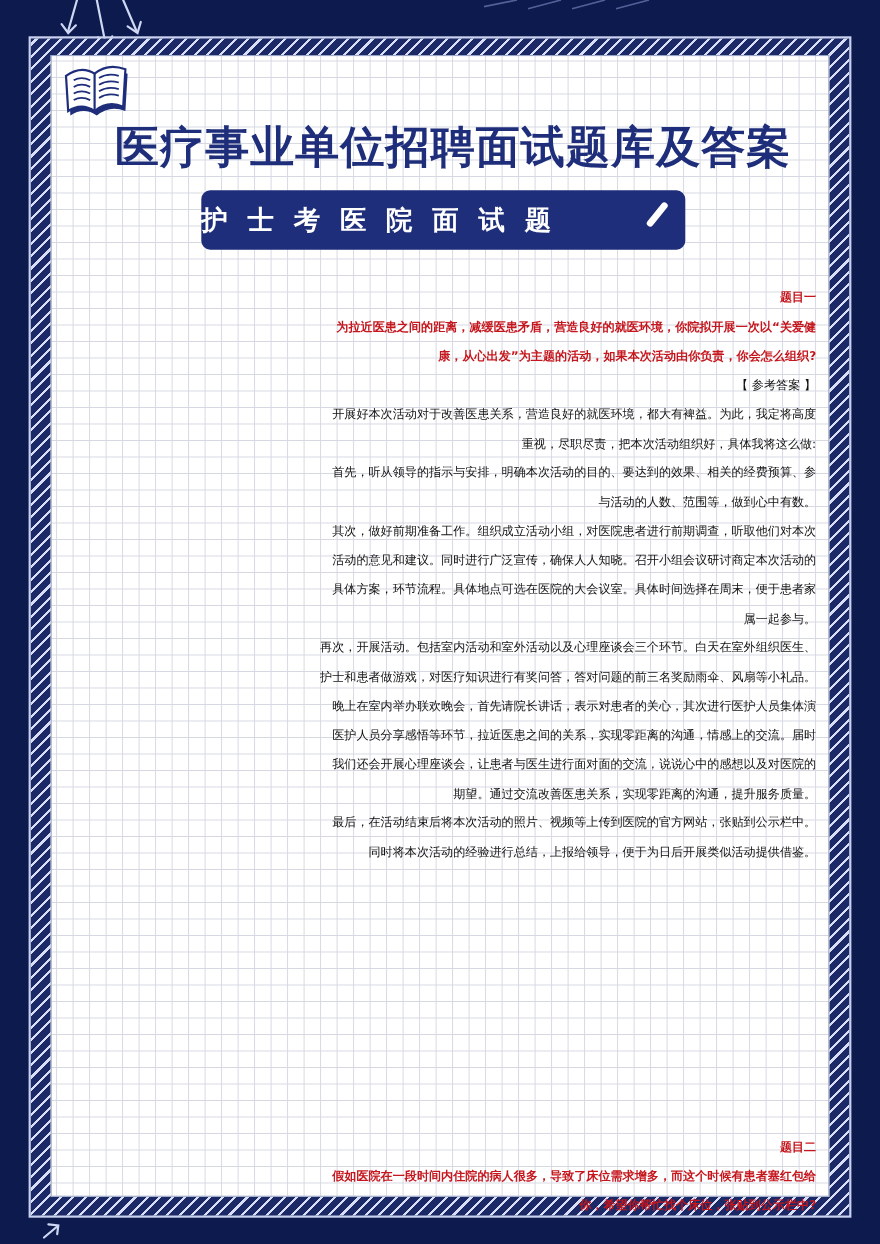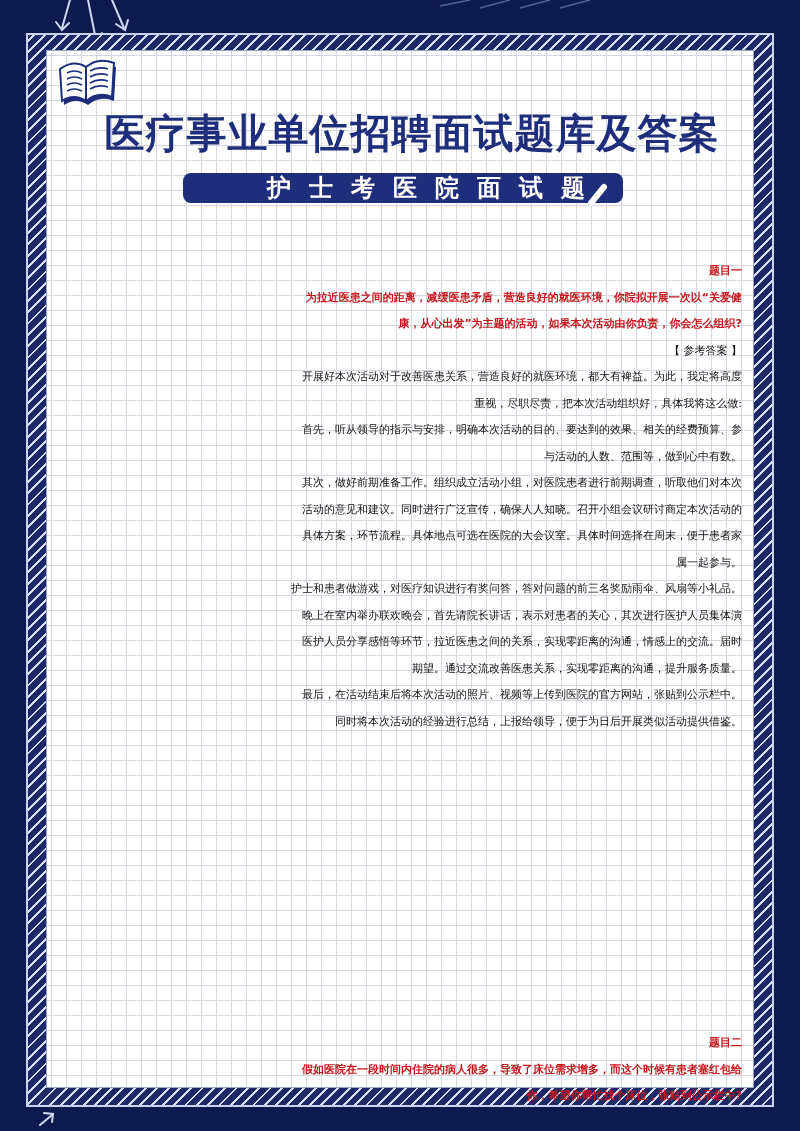--- a/index.html
+++ b/index.html
@@ -25,23 +25,23 @@
     border: 1px solid #9aa4c4;
     box-sizing: border-box;
   }
   .book-icon { position: absolute; left: 58px; top: 57px; width: 62px; height: 56px; }
   .main-title {
     position: absolute; left: 12px; width: 800px; top: 106px; text-align: center;
     font-size: 40px; font-weight: bold; color: #1f2e7a; letter-spacing: 1px;
     font-family: "DejaVu Sans", "Liberation Sans", sans-serif;
   }
   .subtitle-pill {
-    position: absolute; left: 183px; top: 173px; width: 440px; height: 30px;
+    position: absolute; left: 183px; top: 173px; width: 440px; height: 54px;
     background: #1f2e7a; border-radius: 8px;
-    display: flex; align-items: center; justify-content: flex-end;
+    display: flex; align-items: center; justify-content: flex-start;
     box-sizing: border-box; padding-right: 20px;
   }
   .subtitle-text { color: #ffffff; font-size: 24px; font-weight: bold; letter-spacing: 18px; }
   .pencil-icon { position: absolute; right: 14px; top: 10px; width: 22px; height: 24px; }
   .content { position: absolute; left: 62px; top: 258px; width: 680px; }
   .line { font-size: 11px; line-height: 26.5px; color: #111; white-space: nowrap; text-align: right; }
   .q-label { color: #c5161d; font-weight: bold; }
   .q-text { color: #c5161d; font-weight: bold; }
   .ans-label { color: #111; }
   .q2 { position: absolute; left: 62px; top: 988px; width: 680px; margin-top: 42px; }
@@ -102,23 +102,25 @@
   <div class="line q-text">康，从心出发”为主题的活动，如果本次活动由你负责，你会怎么组织?</div>
   <div class="line ans-label">【 参考答案 】</div>
   <div class="line">开展好本次活动对于改善医患关系，营造良好的就医环境，都大有裨益。为此，我定将高度</div>
   <div class="line">重视，尽职尽责，把本次活动组织好，具体我将这么做:</div>
   <div class="line">首先，听从领导的指示与安排，明确本次活动的目的、要达到的效果、相关的经费预算、参</div>
   <div class="line">与活动的人数、范围等，做到心中有数。</div>
   <div class="line">其次，做好前期准备工作。组织成立活动小组，对医院患者进行前期调查，听取他们对本次</div>
   <div class="line">活动的意见和建议。同时进行广泛宣传，确保人人知晓。召开小组会议研讨商定本次活动的</div>
   <div class="line">具体方案，环节流程。具体地点可选在医院的大会议室。具体时间选择在周末，便于患者家</div>
   <div class="line">属一起参与。</div>
+  <div class="line">再次，开展活动。包括室内活动和室外活动以及心理座谈会三个环节。白天在室外组织医生、</div>
   <div class="line">护士和患者做游戏，对医疗知识进行有奖问答，答对问题的前三名奖励雨伞、风扇等小礼品。</div>
   <div class="line">晚上在室内举办联欢晚会，首先请院长讲话，表示对患者的关心，其次进行医护人员集体演</div>
   <div class="line">医护人员分享感悟等环节，拉近医患之间的关系，实现零距离的沟通，情感上的交流。届时</div>
+  <div class="line">我们还会开展心理座谈会，让患者与医生进行面对面的交流，说说心中的感想以及对医院的</div>
   <div class="line">期望。通过交流改善医患关系，实现零距离的沟通，提升服务质量。</div>
   <div class="line">最后，在活动结束后将本次活动的照片、视频等上传到医院的官方网站，张贴到公示栏中。</div>
   <div class="line">同时将本次活动的经验进行总结，上报给领导，便于为日后开展类似活动提供借鉴。</div>
 </div>
 
 <div class="q2">
   <div class="line q-label">题目二</div>
   <div class="line q-text">假如医院在一段时间内住院的病人很多，导致了床位需求增多，而这个时候有患者塞红包给</div>
   <div class="line q-text">你，希望你帮忙找个床位，张贴到公示栏中?</div>
 </div>

